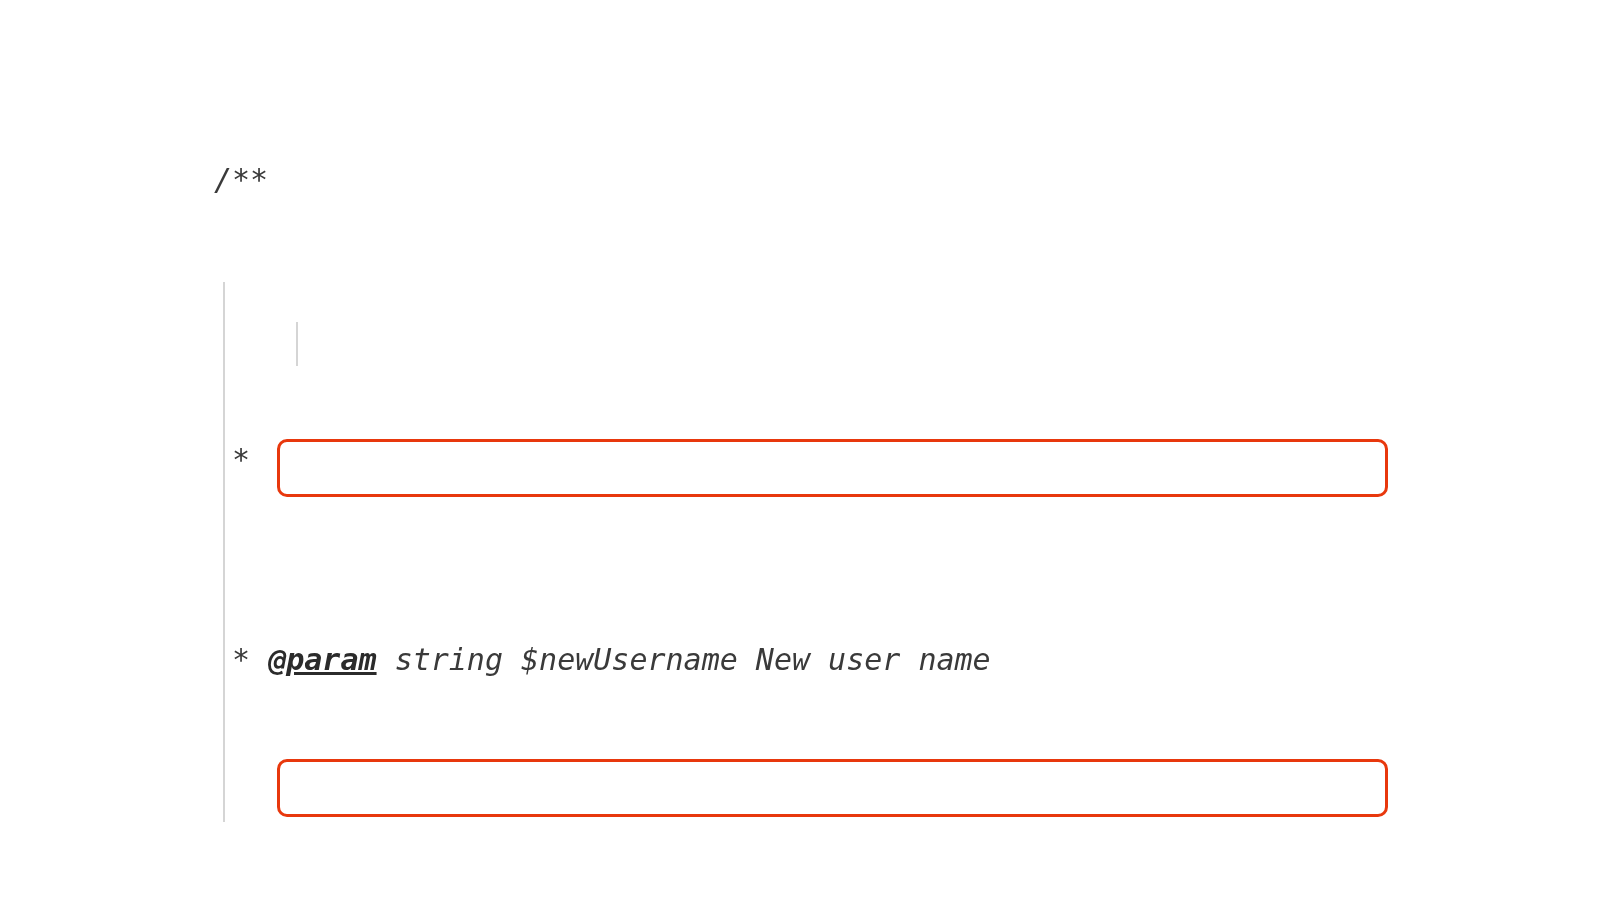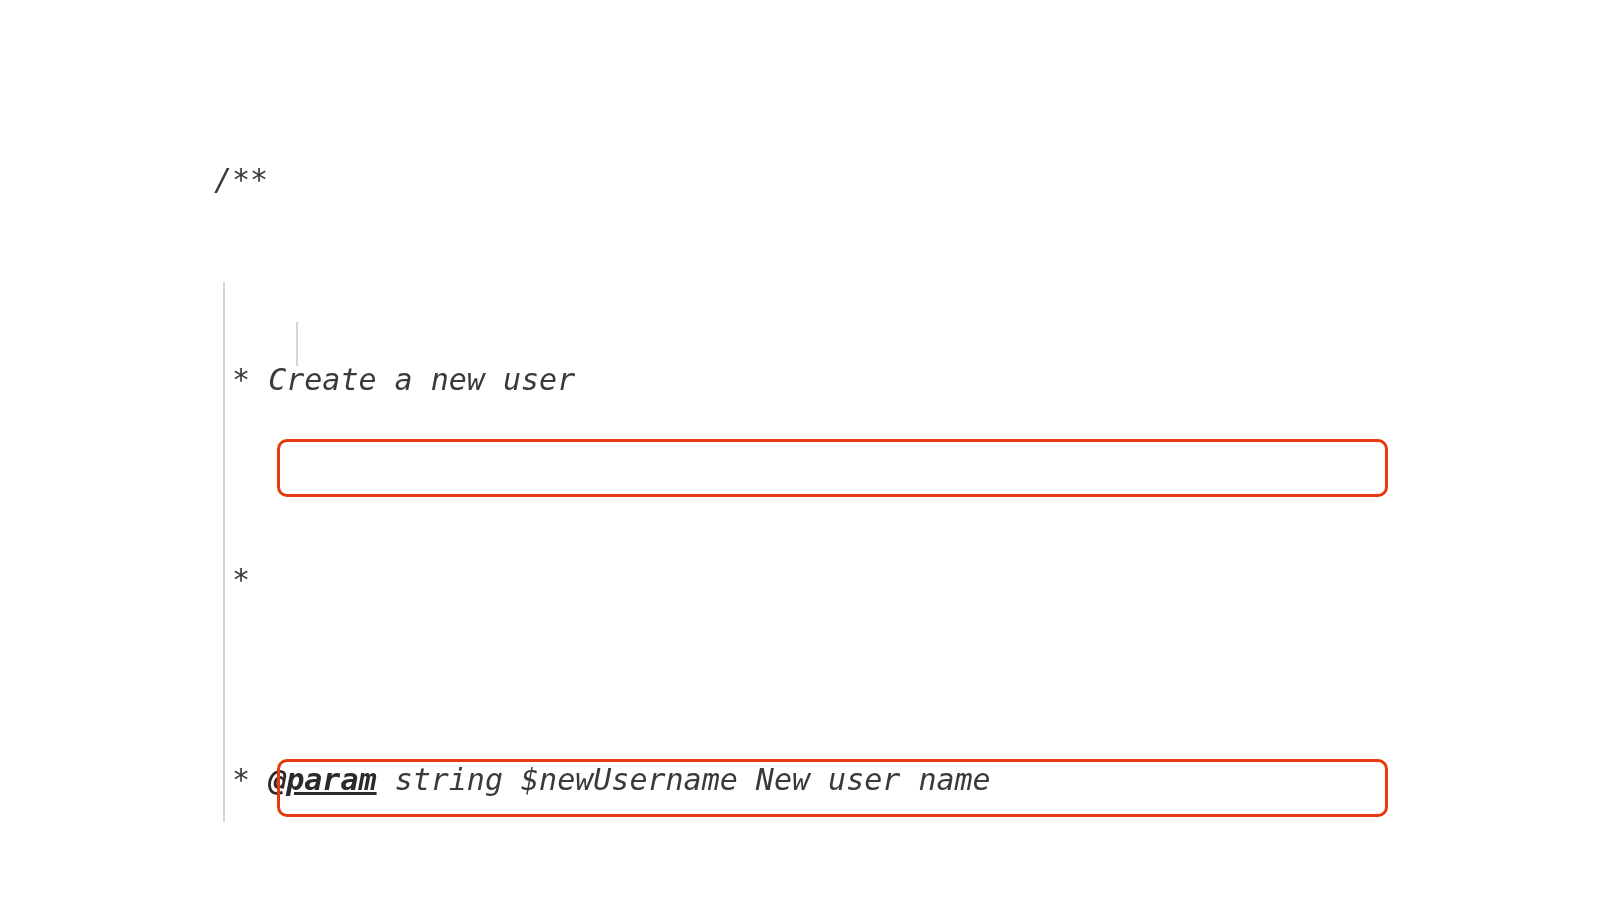--- a/index.html
+++ b/index.html
@@ -67,21 +67,20 @@
 
   <div class="indent-guide" id="indent-guide-outer"></div>
   <div class="indent-guide" id="indent-guide-inner"></div>
 
   <div class="code-block">
 
     
     <div class="line"><span class="tok-comment">/**</span></div>
 
     
-    <div class="line"><span class="tok-comment"> </span><span class="tok-comment">*</span><span class="tok-comment"> </span><span class="tok-comment">Create a new user</span></div>
 
     
     <div class="line"><span class="tok-comment"> </span><span class="tok-comment">*</span></div>
 
     
     <div class="line"><span class="tok-comment"> </span><span class="tok-comment">*</span><span class="tok-comment"> </span><span class="tok-doctag">@param</span><span class="tok-comment"> </span><span class="tok-comment">string $newUsername New user name</span></div>
 
     
     
 

